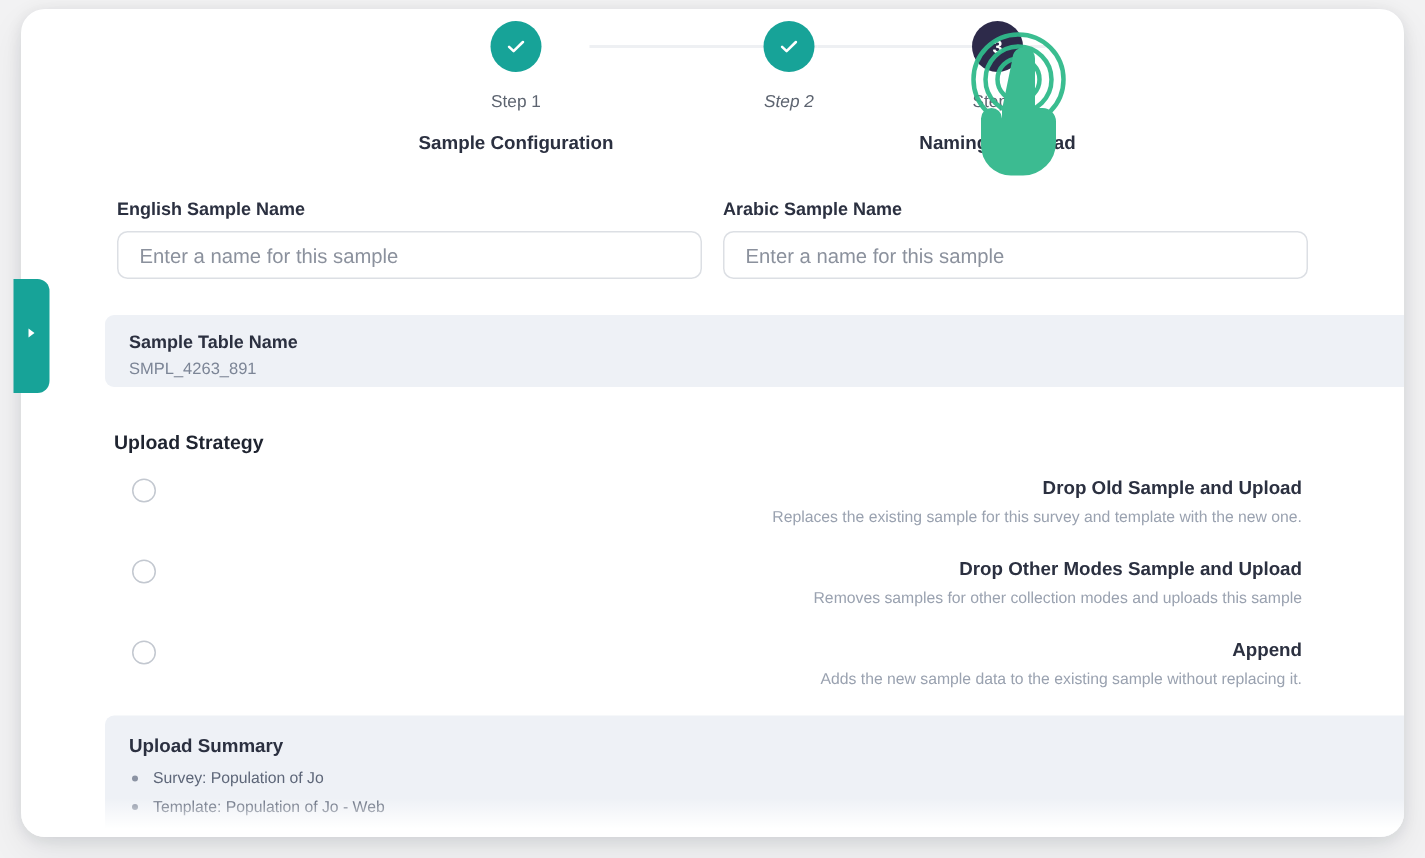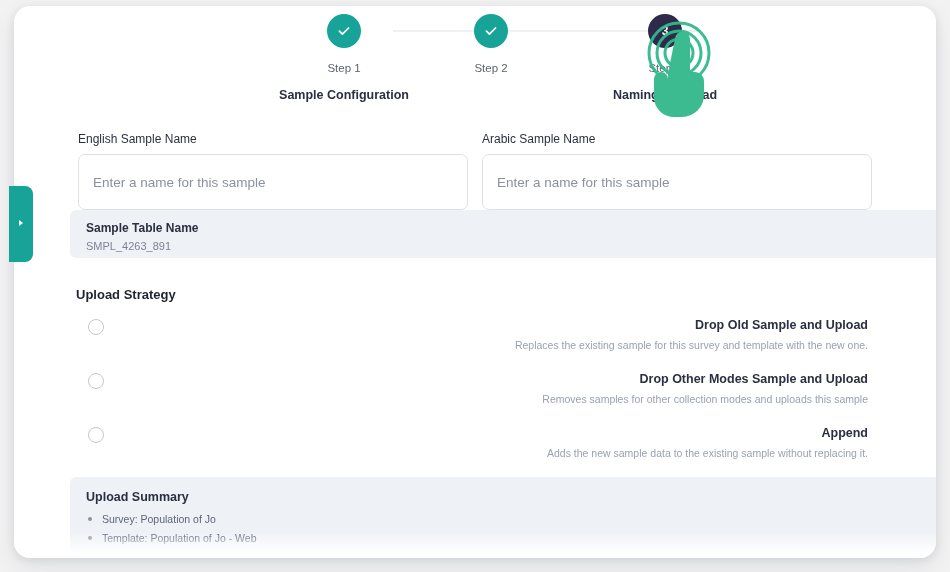--- a/index.html
+++ b/index.html
@@ -41,21 +41,21 @@
     width: 922px;
     height: 104px;
   }
   .step {
     position: absolute;
     top: 8px;
     width: 210px;
     text-align: center;
   }
   .step-1 { left: 225px; }
-  .step-2 { left: 372px; }
+  .step-2 { left: 407px; font-style: italic; }
   .step-3 { left: 546px; }
 
   .step-badge {
     width: 34px;
     height: 34px;
     border-radius: 50%;
     margin: 0 auto;
     display: flex;
     align-items: center;
     justify-content: center;
@@ -91,37 +91,37 @@
     z-index: 1;
   }
   .connector-a { left: 379px; width: 152px; }
   .connector-b { left: 531px; width: 152px; }
 
   
   .body { position: absolute; left: 0; top: 104px; width: 922px; }
 
   .field-label {
     font-size: 12px;
-    font-weight: 400;
+    font-weight: 700;
     color: #2b3040;
   }
 
   .row-names {
     position: absolute;
     left: 64px;
     top: 22px;
     width: 794px;
     display: flex;
     gap: 14px;
   }
   .field { flex: 1; }
   .text-input {
     margin-top: 8px;
     width: 100%;
-    height: 56px;
+    height: 32px;
     border: 1px solid #dcdfe4;
     border-radius: 7px;
     background: #ffffff;
     padding: 0 14px;
     font-family: "Liberation Sans", sans-serif;
     font-size: 13.5px;
     color: #31374a;
     outline: none;
   }
   .text-input::placeholder { color: #8b919d; }

